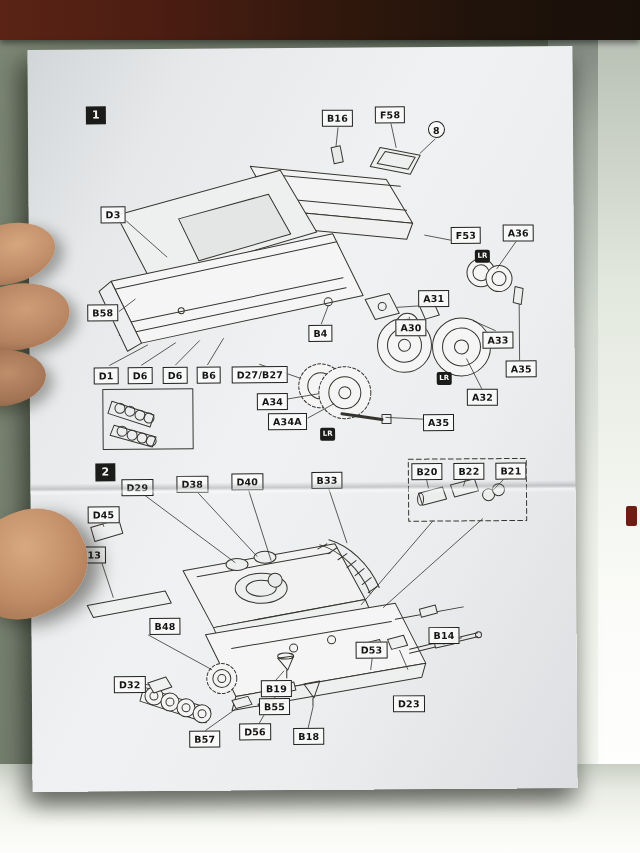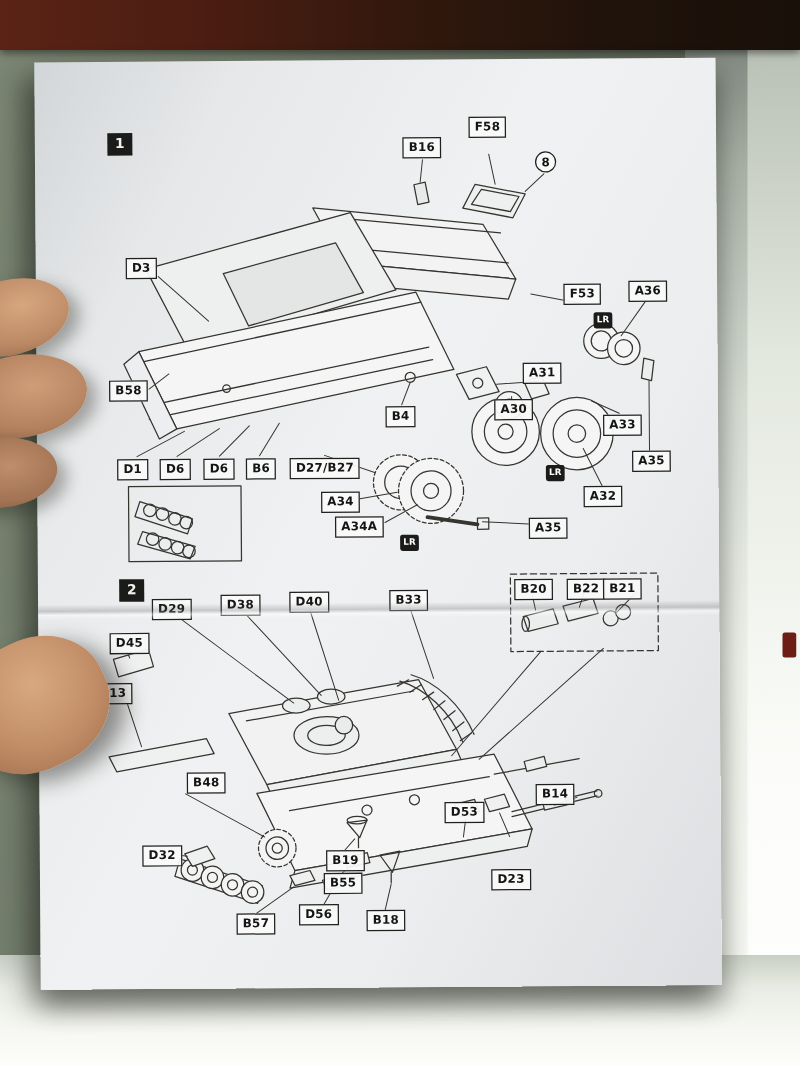--- a/index.html
+++ b/index.html
@@ -184,21 +184,21 @@
           <circle cx="468" cy="443" r="6" fill="#eceeee"></circle>
         </g>
         <path stroke-width="0.8" d="M395,427 L398,441 M437,427 L433,439 M479,427 L463,443 M106,440 L204,514 M161,437 L226,508 M216,435 L240,512 M296,434 L316,495 M71,472 L73,477 M71,514 L82,548 M117,586 L180,621 M412,597 L430,591 M112,635 L118,636 M244,632 L252,623 M242,650 L249,644 M276,680 L281,659 M173,682 L203,661 M223,682 L233,665 M339,622 L341,607 M376,622 L368,603 M402,474 L330,557 M452,472 L352,560"></path>
       </g>
     </svg>
 
     <div class="stepnum" style="left:58px;top:57px">1</div>
     <div class="stepnum" style="left:65px;top:414px">2</div>
 
     <div class="plabel" style="left:294px;top:62px">B16</div>
-    <div class="plabel" style="left:347px;top:46px">F58</div>
+    <div class="plabel" style="left:347px;top:59px">F58</div>
     <div class="plabel round" style="left:400px;top:74px">8</div>
     <div class="plabel" style="left:72px;top:157px">D3</div>
     <div class="plabel" style="left:422px;top:180px">F53</div>
     <div class="plabel" style="left:474px;top:178px">A36</div>
     <div class="plabel" style="left:58px;top:255px">B58</div>
     <div class="plabel" style="left:389px;top:243px">A31</div>
     <div class="plabel" style="left:279px;top:277px">B4</div>
     <div class="plabel" style="left:366px;top:272px">A30</div>
     <div class="plabel" style="left:453px;top:285px">A33</div>
     <div class="plabel" style="left:64px;top:318px">D1</div>
@@ -211,21 +211,21 @@
     <div class="plabel" style="left:393px;top:367px">A35</div>
     <div class="plabel" style="left:437px;top:342px">A32</div>
     <div class="plabel" style="left:476px;top:314px">A35</div>
 
     <div class="paint" style="left:446px;top:203px">LR</div>
     <div class="paint" style="left:407px;top:325px">LR</div>
     <div class="paint" style="left:290px;top:380px">LR</div>
 
     <div class="plabel" style="left:381px;top:416px">B20</div>
     <div class="plabel" style="left:423px;top:416px">B22</div>
-    <div class="plabel" style="left:452px;top:416px">B21</div>
+    <div class="plabel" style="left:465px;top:416px">B21</div>
     <div class="plabel" style="left:91px;top:430px">D29</div>
     <div class="plabel" style="left:146px;top:427px">D38</div>
     <div class="plabel" style="left:201px;top:425px">D40</div>
     <div class="plabel" style="left:281px;top:424px">B33</div>
     <div class="plabel" style="left:57px;top:457px">D45</div>
     <div class="plabel" style="left:44px;top:497px">B13</div>
     <div class="plabel" style="left:118px;top:569px">B48</div>
     <div class="plabel" style="left:397px;top:580px">B14</div>
     <div class="plabel" style="left:82px;top:627px">D32</div>
     <div class="plabel" style="left:229px;top:632px">B19</div>

